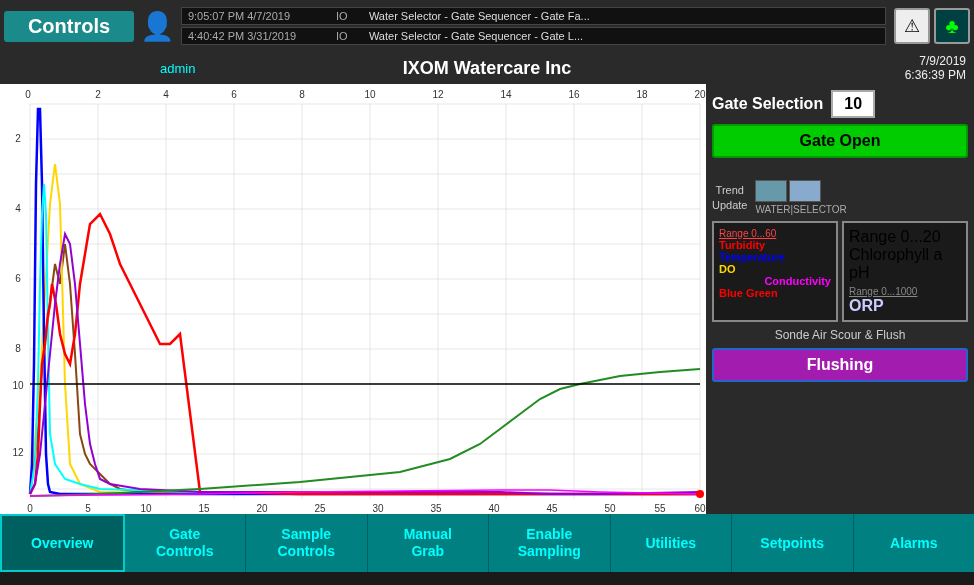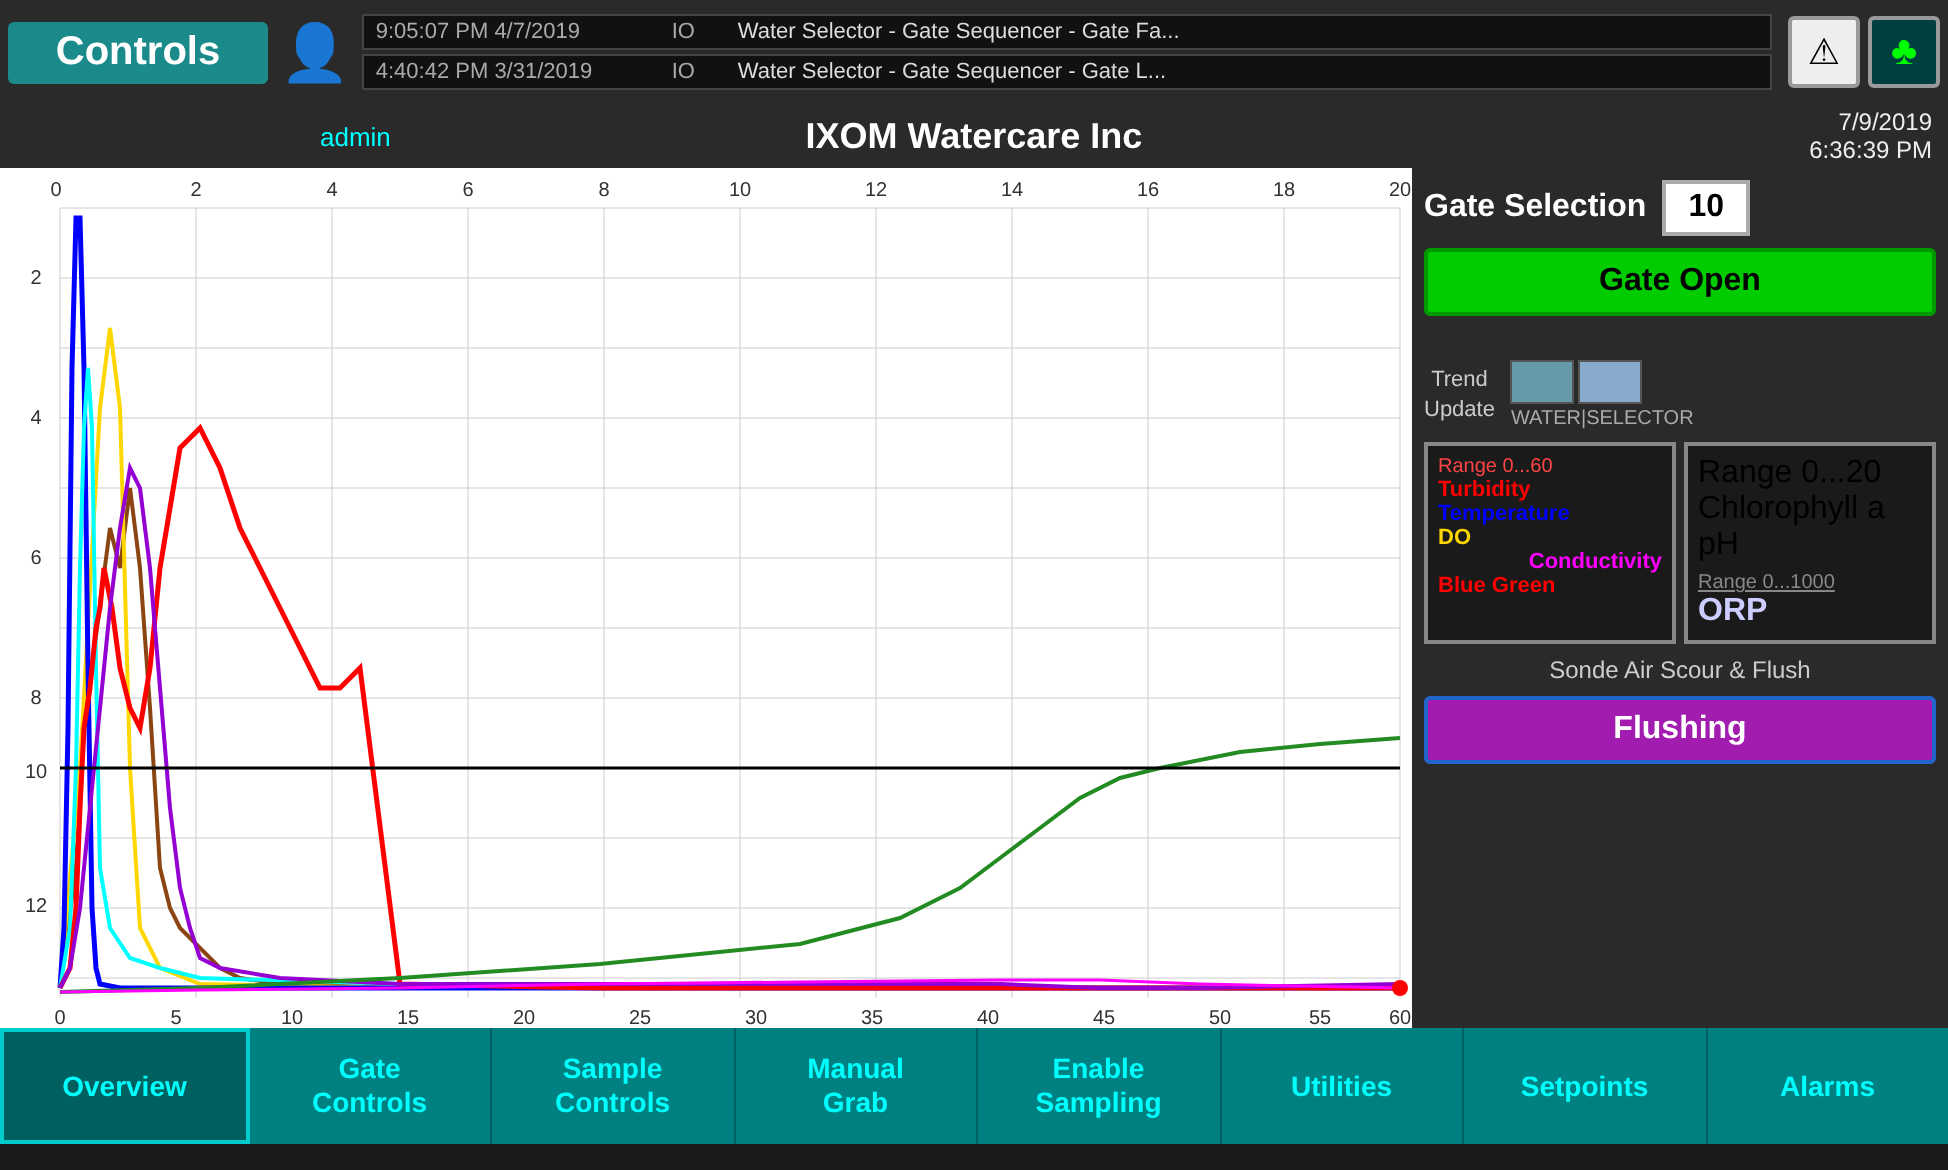--- a/index.html
+++ b/index.html
@@ -186,20 +186,21 @@
     }
     .legend-box {
       border: 2px solid #888;
       padding: 4px;
       font-size: 11px;
       flex: 1;
     }
     .legend-box .range-label {
       color: #ff4444;
       font-size: 10px;
+      text-decoration: underline;
     }
     .legend-box .item-turbidity { color: red; font-weight: bold; }
     .legend-box .item-temperature { color: blue; font-weight: bold; }
     .legend-box .item-do { color: #ffd700; font-weight: bold; }
     .legend-box .item-conductivity { color: magenta; font-weight: bold; text-align: right; }
     .legend-box .item-bluegreen { color: red; font-weight: bold; }
     .range-small { color: #888; font-size: 10px; text-decoration: underline; }
 
     #sonde-label {
       color: #ccc;

